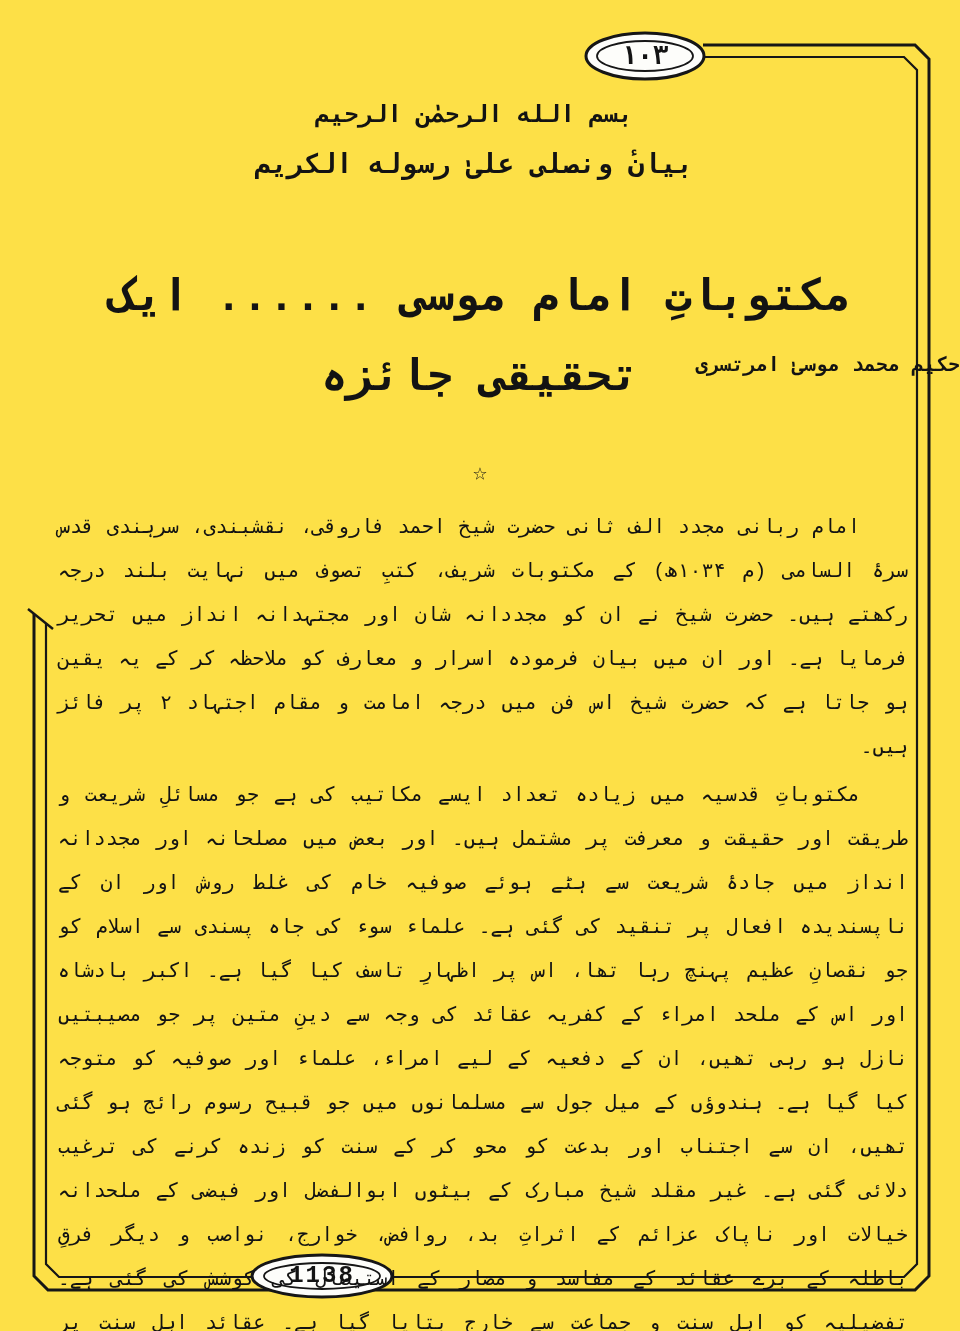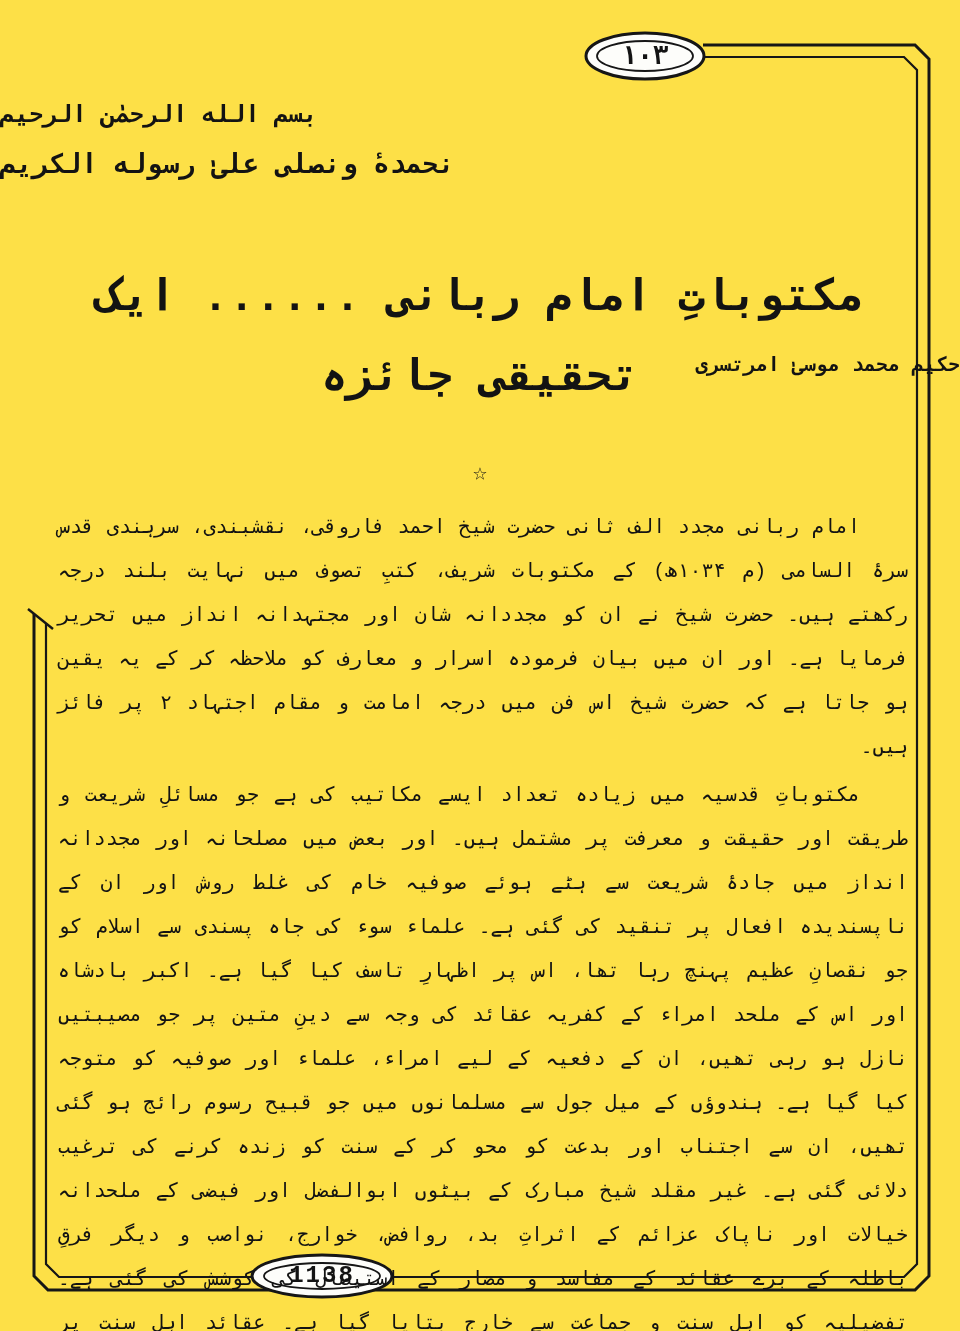--- a/index.html
+++ b/index.html
@@ -33,21 +33,21 @@
     left: 586px; top: 40px; width: 118px; height: 34px;
     font-size: 26px; line-height: 34px;
   }
   .page-num.bottom {
     left: 252px; top: 1260px; width: 140px; height: 32px;
     font-size: 24px; line-height: 32px;
   }
   .header {
     position: absolute;
     top: 96px; left: 0; right: 12px;
-    text-align: left;
+    text-align: center;
   }
   .bismillah {
     font-size: 24px;
     font-weight: bold;
     line-height: 40px;
   }
   .tahmid {
     font-size: 27px;
     font-weight: bold;
     line-height: 48px;
@@ -111,24 +111,24 @@
     <ellipse cx="322" cy="1276" rx="70" ry="21" fill="#fdfdfa" stroke="#161616" stroke-width="3"></ellipse>
     <ellipse cx="322" cy="1276" rx="58" ry="13" fill="none" stroke="#161616" stroke-width="1.8"></ellipse>
   </svg>
 
   <div class="page-num top">۱۰۳</div>
 
   <div class="page-num bottom">1138</div>
 
   <div class="header">
     <div class="bismillah">بسم الله الرحمٰن الرحیم</div>
-    <div class="tahmid">نحمدهٔ ونصلی علیٰ رسوله الکریم</div>
+    <div class="tahmid">بیانٔ ونصلی علیٰ رسوله الکریم</div>
   </div>
 
-  <h1 class="title">مکتوباتِ امام ربانی ...... ایک تحقیقی جائزہ</h1>
+  <h1 class="title">مکتوباتِ امام موسی ...... ایک تحقیقی جائزہ</h1>
 
   <div class="author">حکیم محمد موسیٰ امرتسری</div>
 
   <div class="star">☆</div>
 
   <div class="body-text">
     <p>امام ربانی مجدد الف ثانی حضرت شیخ احمد فاروقی، نقشبندی، سرہندی قدس سرۂ السامی (م ۱۰۳۴ھ) کے مکتوبات شریف، کتبِ تصوف میں نہایت بلند درجہ رکھتے ہیں۔ حضرت شیخ نے ان کو مجددانہ شان اور مجتہدانہ انداز میں تحریر فرمایا ہے۔ اور ان میں بیان فرمودہ اسرار و معارف کو ملاحظہ کر کے یہ یقین ہو جاتا ہے کہ حضرت شیخ اس فن میں درجہ امامت و مقام اجتہاد ۲ پر فائز ہیں۔</p>
     <p>مکتوباتِ قدسیہ میں زیادہ تعداد ایسے مکاتیب کی ہے جو مسائلِ شریعت و طریقت اور حقیقت و معرفت پر مشتمل ہیں۔ اور بعض میں مصلحانہ اور مجددانہ انداز میں جادۂ شریعت سے ہٹے ہوئے صوفیہ خام کی غلط روش اور ان کے ناپسندیدہ افعال پر تنقید کی گئی ہے۔ علماء سوء کی جاہ پسندی سے اسلام کو جو نقصانِ عظیم پہنچ رہا تھا، اس پر اظہارِ تاسف کیا گیا ہے۔ اکبر بادشاہ اور اس کے ملحد امراء کے کفریہ عقائد کی وجہ سے دینِ متین پر جو مصیبتیں نازل ہو رہی تھیں، ان کے دفعیہ کے لیے امراء، علماء اور صوفیہ کو متوجہ کیا گیا ہے۔ ہندوؤں کے میل جول سے مسلمانوں میں جو قبیح رسوم رائج ہو گئی تھیں، ان سے اجتناب اور بدعت کو محو کر کے سنت کو زندہ کرنے کی ترغیب دلائی گئی ہے۔ غیر مقلد شیخ مبارک کے بیٹوں ابوالفضل اور فیضی کے ملحدانہ خیالات اور ناپاک عزائم کے اثراتِ بد، روافض، خوارج، نواصب و دیگر فرقِ باطلہ کے برے عقائد کے مفاسد و مضار کے استیصال کی کوشش کی گئی ہے۔ تفضیلیہ کو اہلِ سنت و جماعت سے خارج بتایا گیا ہے۔ عقائدِ اہلِ سنت پر پختگی سے کاربند رہتے ہوئے حضراتِ اہلِ بیت، شیخین اور جملہ صحابہ کرام رضوان اللہ تعالیٰ علیہم اجمعین کی</p>
   </div>
 

